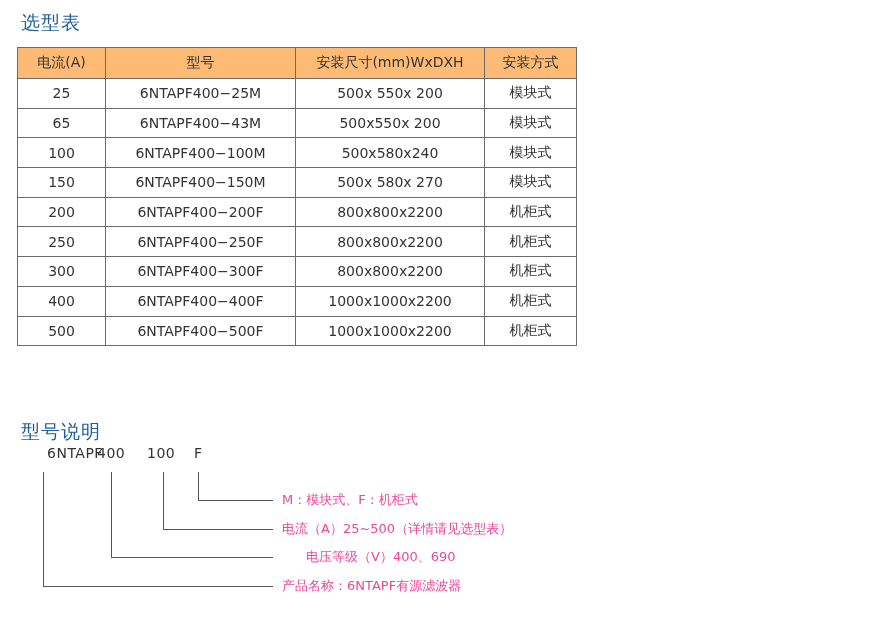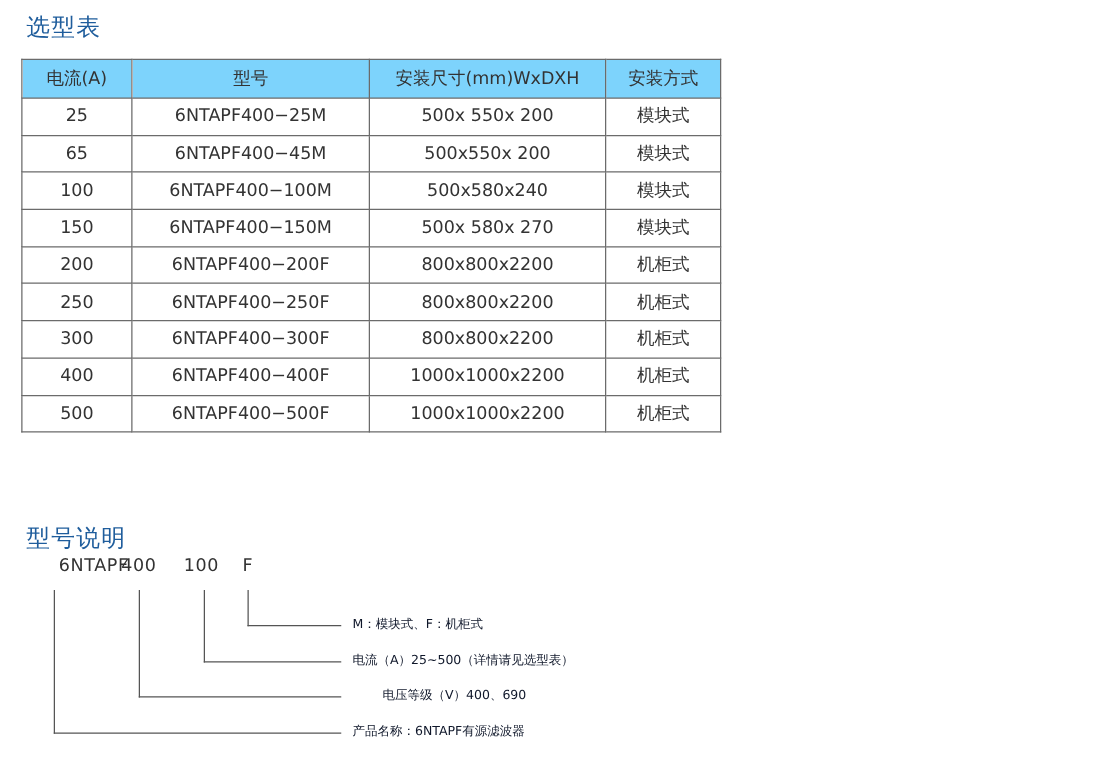--- a/index.html
+++ b/index.html
@@ -40,21 +40,21 @@
     }
     table.spec th, table.spec td {
       border: 1px solid #6b6b6b;
       text-align: center;
       padding: 0;
       font-weight: normal;
       white-space: nowrap;
       overflow: hidden;
     }
     table.spec th {
-      background: #7dd3fc;
+      background: #fdba74;
       height: 30px;
     }
     table.spec td {
       height: 28.7px;
     }
     col.c1 { width: 88px; }
     col.c2 { width: 190px; }
     col.c3 { width: 189px; }
     col.c4 { width: 92px; }
 
@@ -73,22 +73,22 @@
       background: #555555;
     }
     .hline {
       position: absolute;
       height: 1px;
       background: #555555;
     }
     .explain {
       position: absolute;
       left: 282px;
-      font-size: 10px;
-      color: #0f172a;
+      font-size: 13px;
+      color: #ec4899;
       line-height: 18px;
       white-space: nowrap;
     }
   </style>
 </head>
 <body>
 
 <h2 class="section-title" id="title-select">选型表</h2>
 
 <table class="spec">
@@ -108,21 +108,21 @@
   </thead>
   <tbody>
     <tr>
       <td>25</td>
       <td>6NTAPF400−25M</td>
       <td>500x 550x 200</td>
       <td>模块式</td>
     </tr>
     <tr>
       <td>65</td>
-      <td>6NTAPF400−45M</td>
+      <td>6NTAPF400−43M</td>
       <td>500x550x 200</td>
       <td>模块式</td>
     </tr>
     <tr>
       <td>100</td>
       <td>6NTAPF400−100M</td>
       <td>500x580x240</td>
       <td>模块式</td>
     </tr>
     <tr>

